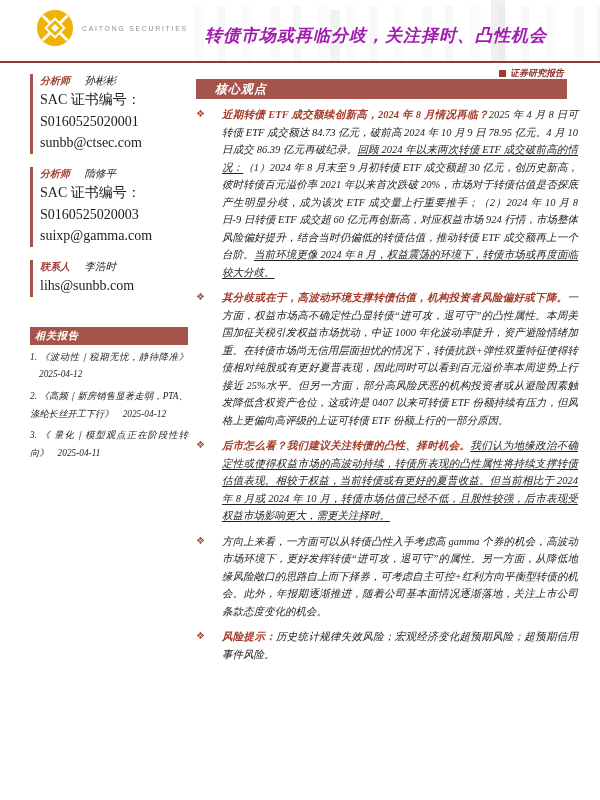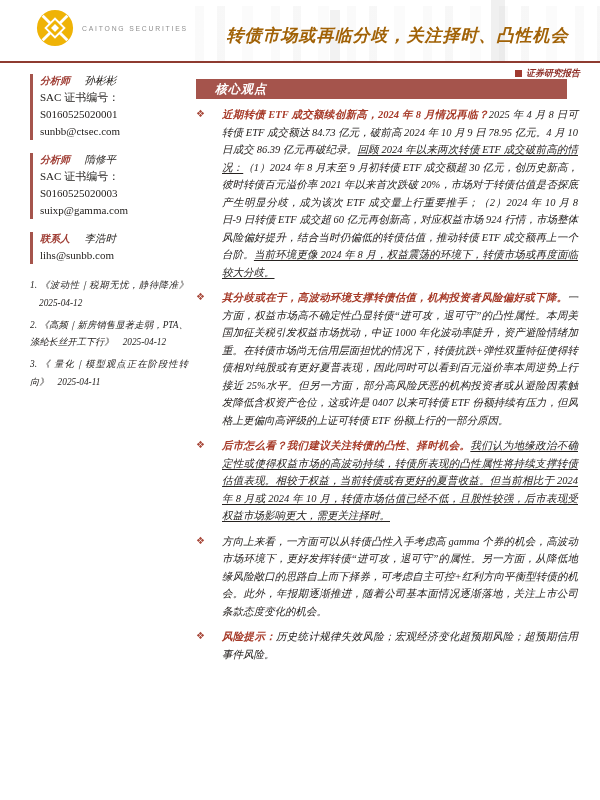--- a/index.html
+++ b/index.html
@@ -9,34 +9,34 @@
   
   .skyline{position:absolute;left:195px;top:6px;right:0;height:55px;opacity:.55;
     background:repeating-linear-gradient(90deg,rgba(0,0,0,.035) 0 9px,transparent 9px 22px,
       rgba(0,0,0,.055) 22px 30px,transparent 30px 47px,rgba(0,0,0,.03) 47px 58px,transparent 58px 76px);}
   .tower1{position:absolute;right:95px;top:0;width:14px;height:61px;background:rgba(0,0,0,.06);}
   .tower2{position:absolute;right:260px;top:10px;width:10px;height:51px;background:rgba(0,0,0,.05);}
   .logo{position:absolute;left:36px;top:9px;display:flex;align-items:center;gap:8px;}
   .logo-icon{width:38px;height:38px;flex:none;}
   .logo-cn{font-size:21px;font-weight:bold;color:#33302C;letter-spacing:3px;line-height:1.1;}
   .logo-en{font-size:6.8px;color:#8F8F8F;letter-spacing:1.8px;font-family:"Liberation Sans","DejaVu Sans",sans-serif;}
-  .doc-title{position:absolute;left:205px;top:24px;width:385px;text-align:center;font-size:17px;
-    font-weight:bold;font-style:italic;color:#a16207;letter-spacing:1px;}
+  .doc-title{position:absolute;left:205px;top:24px;width:385px;font-size:17px;
+    font-weight:bold;font-style:italic;color:#a21caf;letter-spacing:1px;}
   .head-rule{position:absolute;left:0;top:61px;width:600px;height:2px;background:#8E3B30;}
-  .report-tag{position:absolute;top:67px;right:20px;display:flex;align-items:center;gap:4px;
+  .report-tag{position:absolute;top:67px;right:36px;display:flex;align-items:center;gap:4px;
     font-size:9px;font-weight:bold;font-style:italic;color:#8E2F28;}
   .tag-square{width:7px;height:7px;background:#A03A30;flex:none;}
 
   
   .sidebar{position:absolute;left:30px;top:74px;width:158px;}
   .analyst{border-left:3px solid #A5544C;padding-left:7px;margin-bottom:13px;}
   .a-row{font-size:10px;margin-bottom:1px;}
   .role{color:#A03E35;font-weight:bold;font-style:italic;margin-right:12px;}
   .name{color:#2A2623;font-style:italic;font-size:10.5px;}
-  .cert,.email{font-size:11px;color:#1E1B19;line-height:1.55;}
+  .cert,.email{font-size:14px;color:#1E1B19;line-height:1.55;}
   .related-heading{margin-top:30px;background:#A5544C;color:#fff;font-size:10px;font-weight:bold;
     font-style:italic;padding:2px 5px;letter-spacing:1px;}
   .report{font-size:9.3px;font-style:italic;color:#1E1B19;line-height:1.9;margin-top:4px;text-align:justify;}
   .report .date{margin-left:9px;white-space:nowrap;}
 
   
   .main{position:absolute;left:196px;top:79px;width:382px;}
   .section-bar{background:#A5544C;color:#fff;font-size:12px;font-weight:bold;font-style:italic;
     height:20px;line-height:20px;padding-left:19px;width:371px;letter-spacing:1px;margin-bottom:7px;
     box-sizing:border-box;}
@@ -102,20 +102,21 @@
     </div>
 
     <div class="analyst">
       <div class="a-row">
         <span class="role">联系人</span>
         <span class="name">李浩时</span>
       </div>
       <div class="email">lihs@sunbb.com</div>
     </div>
 
+    <div class="related-heading">相关报告</div>
 
     <div class="report"><span>1.</span> <span>《波动性｜税期无忧，静待降准》</span><span class="date">2025-04-12</span></div>
     <div class="report"><span>2.</span> <span>《高频｜新房销售显著走弱，PTA、涤纶长丝开工下行》</span><span class="date">2025-04-12</span></div>
     <div class="report"><span>3.</span> <span>《 量化｜模型观点正在阶段性转向》</span><span class="date">2025-04-11</span></div>
   </div>
 
   <div class="main">
     <div class="section-bar">核心观点</div>
 
     <div class="bullet">

